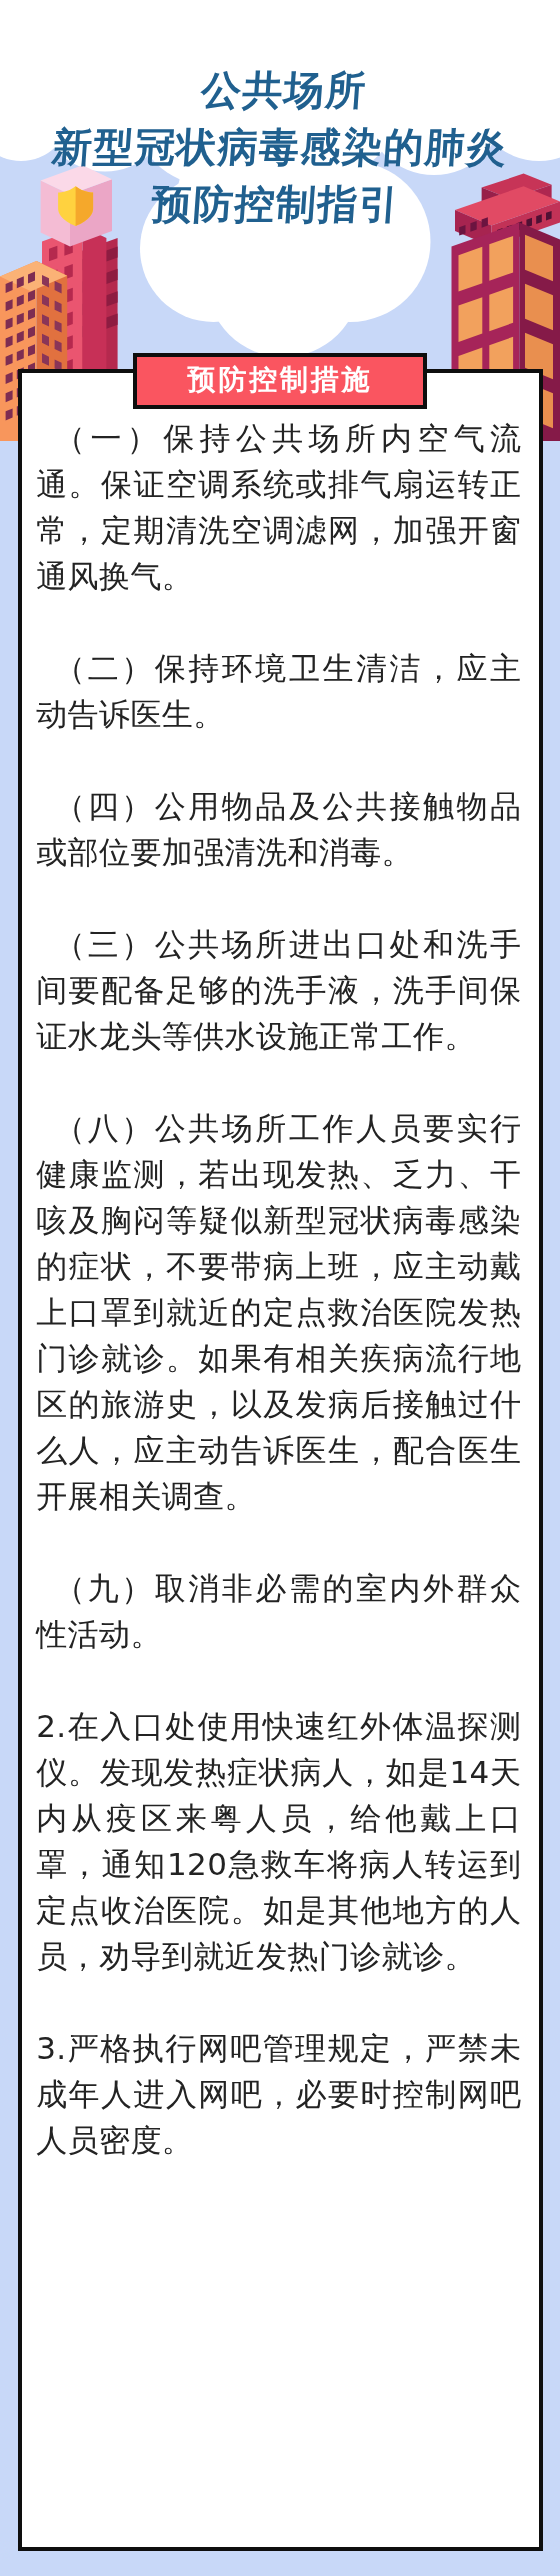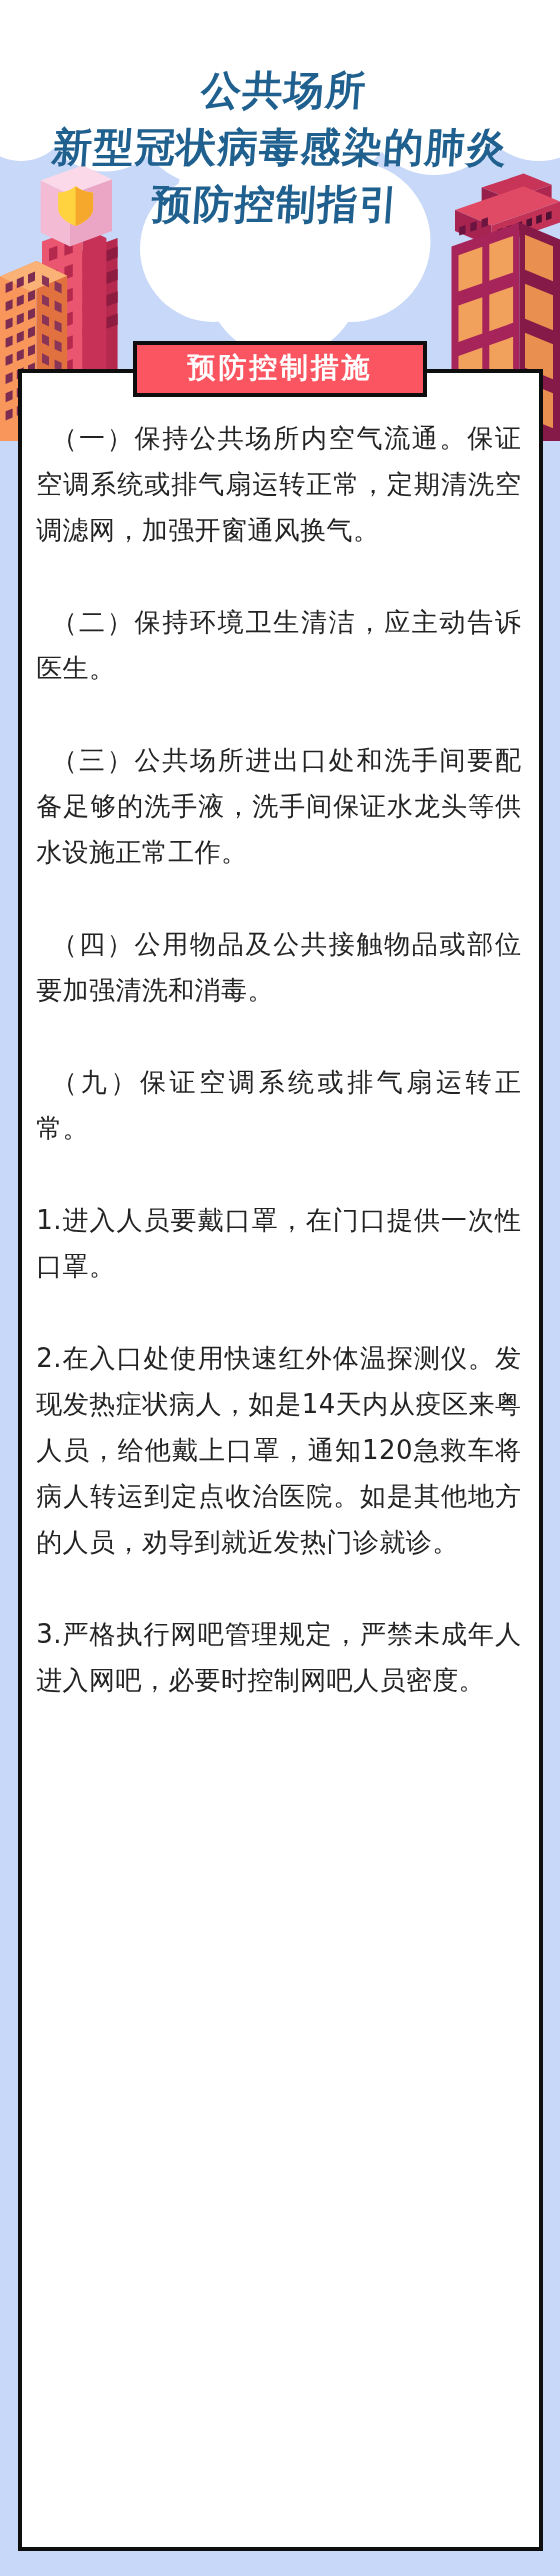--- a/index.html
+++ b/index.html
@@ -3,26 +3,26 @@
 <meta charset="utf-8">
 <style>
   html,body{margin:0;padding:0;background:#c8d8f8;}
   .page{position:relative;width:560px;height:2576px;margin:0 auto;background:#c8d8f8;
         overflow:hidden;font-family:"DejaVu Sans","Liberation Sans",sans-serif;}
   .header{position:absolute;top:0;left:0;width:560px;height:441px;z-index:1;}
   .scene{position:absolute;top:0;left:0;z-index:1;}
   .title{position:absolute;top:62px;left:0;width:560px;text-align:center;
          color:#20608f;font-weight:bold;z-index:3;transform:skewX(-4deg);}
   .t-line{font-size:40px;line-height:57px;letter-spacing:1.4px;white-space:nowrap;}
-  .banner{position:absolute;top:341px;left:133px;width:294px;height:56px;box-sizing:border-box;
+  .banner{position:absolute;top:353px;left:133px;width:294px;height:56px;box-sizing:border-box;
           background:#fa5560;border:4.2px solid #0e0e0e;color:#ffffff;font-size:28px;font-weight:bold;
           text-align:center;line-height:46px;letter-spacing:2.8px;z-index:5;}
   .card{position:absolute;top:369px;left:17.5px;width:525px;height:2182px;box-sizing:border-box;
         background:#ffffff;border:4.2px solid #0e0e0e;padding:42px 17px 0 14.7px;z-index:4;overflow:hidden;}
-  .p{margin:0 0 46px 0;font-size:26px;line-height:46px;color:#232323;letter-spacing:0.4px;
+  .p{margin:0 0 46px 0;font-size:31px;line-height:46px;color:#232323;letter-spacing:0.4px;
      text-align:justify;font-weight:normal;}
   .measure{text-indent:0.58em;}
   .tight{margin-bottom:2.8px;}
   .sub{text-indent:0;}
 </style>
 </head>
 <body>
 
 <div class="page">
 
@@ -172,23 +172,23 @@
       <div class="t-line">新型冠状病毒感染的肺炎</div>
       <div class="t-line">预防控制指引</div>
     </div>
   </div>
 
   <div class="banner">预防控制措施</div>
 
   <div class="card">
     <p class="p measure">（一）保持公共场所内空气流通。保证空调系统或排气扇运转正常，定期清洗空调滤网，加强开窗通风换气。</p>
     <p class="p measure">（二）保持环境卫生清洁，应主动告诉医生。</p>
+    <p class="p measure">（四）公用物品及公共接触物品或部位要加强清洗和消毒。</p>
     <p class="p measure">（三）公共场所进出口处和洗手间要配备足够的洗手液，洗手间保证水龙头等供水设施正常工作。</p>
-    <p class="p measure">（四）公用物品及公共接触物品或部位要加强清洗和消毒。</p>
-    <p class="p measure">（九）保证空调系统或排气扇运转正常。</p>
-    <p class="p sub">1.进入人员要戴口罩，在门口提供一次性口罩。</p>
+    <p class="p measure">（八）公共场所工作人员要实行健康监测，若出现发热、乏力、干咳及胸闷等疑似新型冠状病毒感染的症状，不要带病上班，应主动戴上口罩到就近的定点救治医院发热门诊就诊。如果有相关疾病流行地区的旅游史，以及发病后接触过什么人，应主动告诉医生，配合医生开展相关调查。</p>
+    <p class="p measure">（九）取消非必需的室内外群众性活动。</p>
     <p class="p sub">2.在入口处使用快速红外体温探测仪。发现发热症状病人，如是14天内从疫区来粤人员，给他戴上口罩，通知120急救车将病人转运到定点收治医院。如是其他地方的人员，劝导到就近发热门诊就诊。</p>
     <p class="p sub">3.严格执行网吧管理规定，严禁未成年人进入网吧，必要时控制网吧人员密度。</p>
 
   </div>
 
 </div>
 
 
 </body></html>

